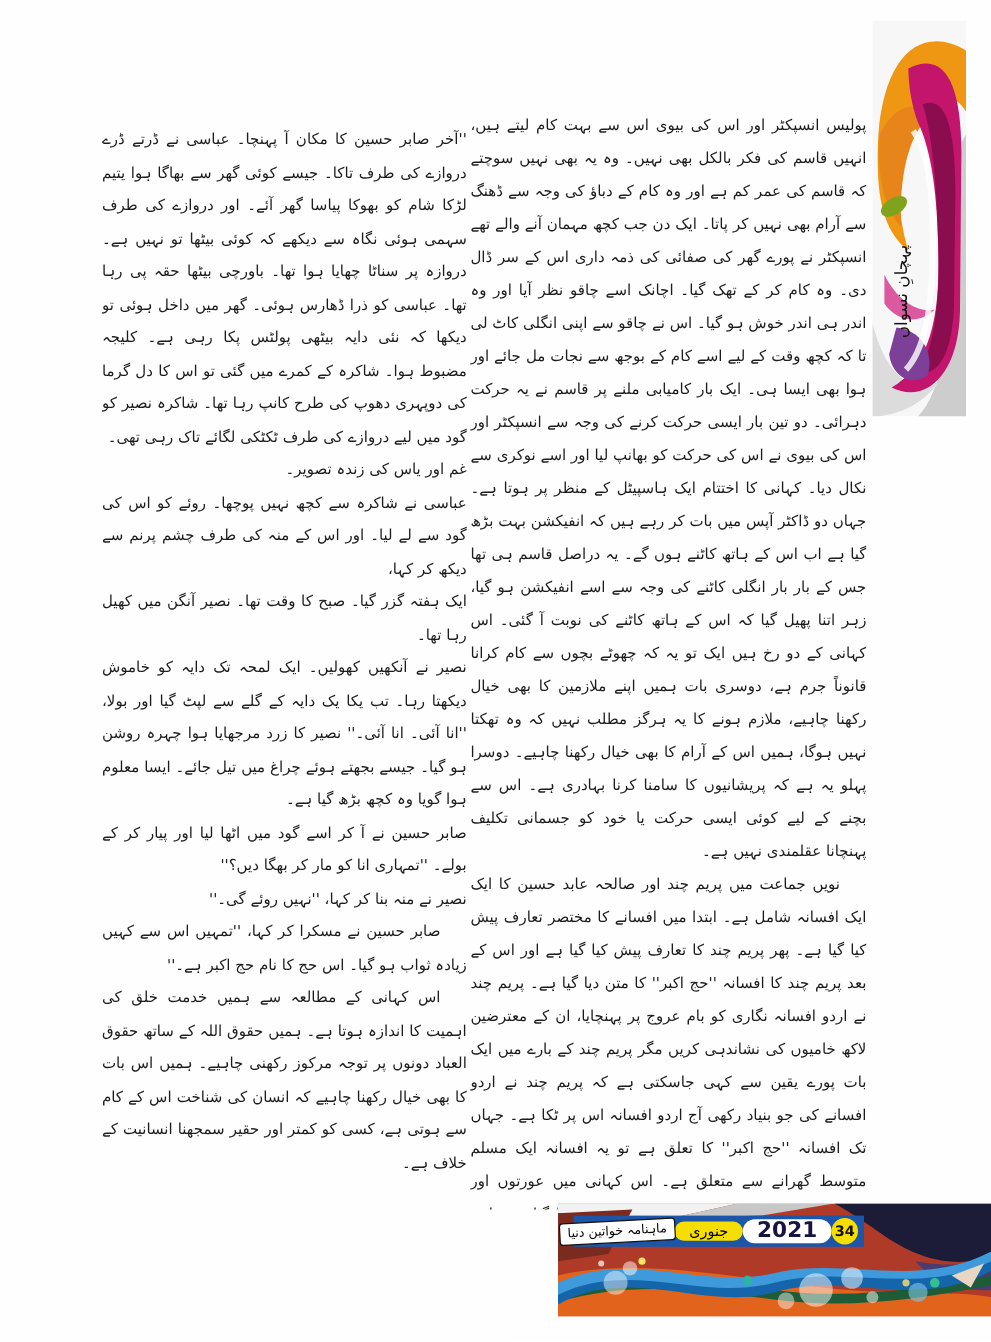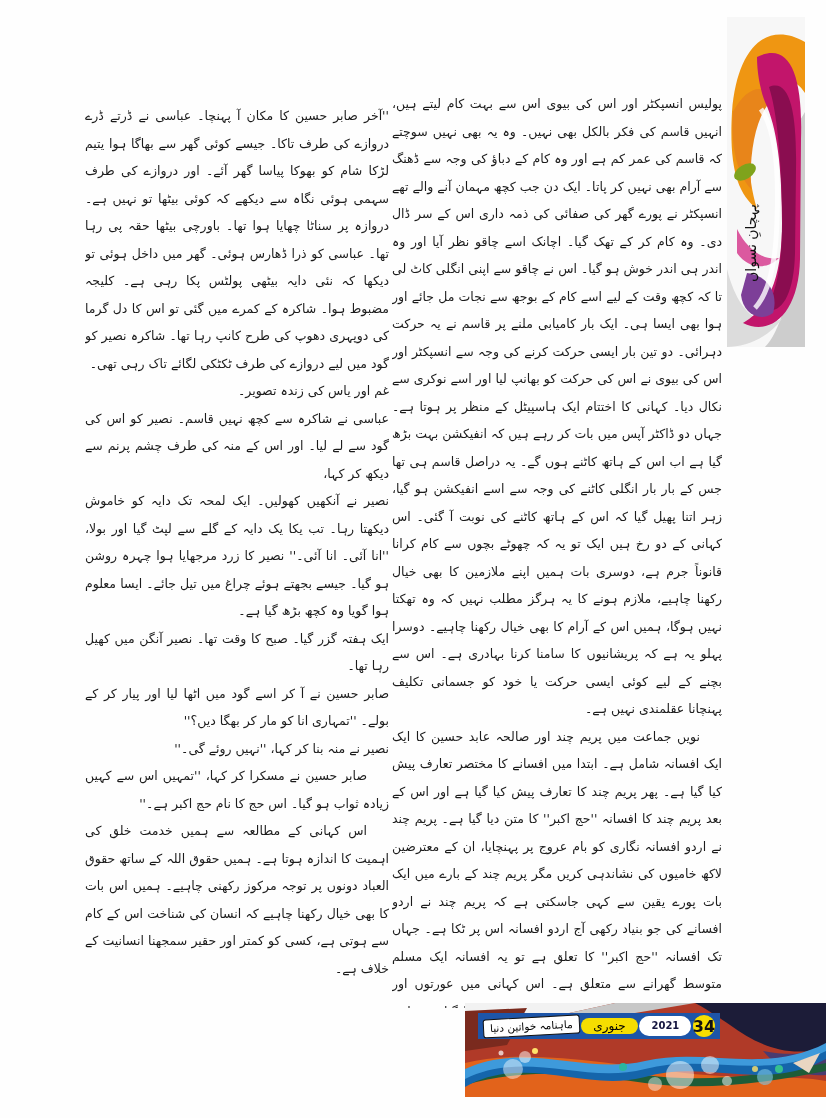--- a/index.html
+++ b/index.html
@@ -49,27 +49,27 @@
   .footer-bar{
     position:absolute;left:13px;top:10px;width:242px;height:26px;
     background:#1d55a8;
     display:flex;flex-direction:row-reverse;
     align-items:center;justify-content:space-between;
     padding:0 5px;box-sizing:border-box;
   }
   .badge-circle{
     width:22px;height:22px;border-radius:50%;
     background:#f6de00;color:#111;
-    font-size:16px;font-weight:bold;
+    font-size:12px;font-weight:bold;
     display:flex;align-items:center;justify-content:center;
     flex:0 0 auto;
   }
   .badge-year{
     background:#ffffff;color:#15153f;
-    font-size:10px;font-weight:bold;
+    font-size:18px;font-weight:bold;
     padding:1px 12px;border-radius:11px;
     flex:0 0 auto;line-height:18px;
   }
   .badge-month{
     background:#f6de00;color:#000;
     font-size:12px;
     padding:0 12px;border-radius:12px;
     flex:0 0 auto;direction:rtl;line-height:16px;
   }
   .badge-magazine{
@@ -106,23 +106,23 @@
   <div class="section-label">پہچانِ نسواں</div>
 
   <div class="col col-right">
     <p>پولیس انسپکٹر اور اس کی بیوی اس سے بہت کام لیتے ہیں، انہیں قاسم کی فکر بالکل بھی نہیں۔ وہ یہ بھی نہیں سوچتے کہ قاسم کی عمر کم ہے اور وہ کام کے دباؤ کی وجہ سے ڈھنگ سے آرام بھی نہیں کر پاتا۔ ایک دن جب کچھ مہمان آنے والے تھے انسپکٹر نے پورے گھر کی صفائی کی ذمہ داری اس کے سر ڈال دی۔ وہ کام کر کے تھک گیا۔ اچانک اسے چاقو نظر آیا اور وہ اندر ہی اندر خوش ہو گیا۔ اس نے چاقو سے اپنی انگلی کاٹ لی تا کہ کچھ وقت کے لیے اسے کام کے بوجھ سے نجات مل جائے اور ہوا بھی ایسا ہی۔ ایک بار کامیابی ملنے پر قاسم نے یہ حرکت دہرائی۔ دو تین بار ایسی حرکت کرنے کی وجہ سے انسپکٹر اور اس کی بیوی نے اس کی حرکت کو بھانپ لیا اور اسے نوکری سے نکال دیا۔ کہانی کا اختتام ایک ہاسپیٹل کے منظر پر ہوتا ہے۔ جہاں دو ڈاکٹر آپس میں بات کر رہے ہیں کہ انفیکشن بہت بڑھ گیا ہے اب اس کے ہاتھ کاٹنے ہوں گے۔ یہ دراصل قاسم ہی تھا جس کے بار بار انگلی کاٹنے کی وجہ سے اسے انفیکشن ہو گیا، زہر اتنا پھیل گیا کہ اس کے ہاتھ کاٹنے کی نوبت آ گئی۔ اس کہانی کے دو رخ ہیں ایک تو یہ کہ چھوٹے بچوں سے کام کرانا قانوناً جرم ہے، دوسری بات ہمیں اپنے ملازمین کا بھی خیال رکھنا چاہیے، ملازم ہونے کا یہ ہرگز مطلب نہیں کہ وہ تھکتا نہیں ہوگا، ہمیں اس کے آرام کا بھی خیال رکھنا چاہیے۔ دوسرا پہلو یہ ہے کہ پریشانیوں کا سامنا کرنا بہادری ہے۔ اس سے بچنے کے لیے کوئی ایسی حرکت یا خود کو جسمانی تکلیف پہنچانا عقلمندی نہیں ہے۔</p>
     <p class="ind">نویں جماعت میں پریم چند اور صالحہ عابد حسین کا ایک ایک افسانہ شامل ہے۔ ابتدا میں افسانے کا مختصر تعارف پیش کیا گیا ہے۔ پھر پریم چند کا تعارف پیش کیا گیا ہے اور اس کے بعد پریم چند کا افسانہ ''حج اکبر'' کا متن دیا گیا ہے۔ پریم چند نے اردو افسانہ نگاری کو بام عروج پر پہنچایا، ان کے معترضین لاکھ خامیوں کی نشاندہی کریں مگر پریم چند کے بارے میں ایک بات پورے یقین سے کہی جاسکتی ہے کہ پریم چند نے اردو افسانے کی جو بنیاد رکھی آج اردو افسانہ اس پر ٹکا ہے۔ جہاں تک افسانہ ''حج اکبر'' کا تعلق ہے تو یہ افسانہ ایک مسلم متوسط گھرانے سے متعلق ہے۔ اس کہانی میں عورتوں اور بچوں کی نفسیات کو نہایت سلیقے سے پیش کیا گیا ہے۔ اس کہانی میں یہ بتانے کی کوشش کی گئی ہے کہ انسان ثواب کی نیت سے جو عمل کرتا ہے اس کی اپنی اہمیت ضرور ہے مگر کئی بار حالات ایسے بن جاتے ہیں جب انسان مذہبی فرائض کی جگہ حقوق العباد پر توجہ دیتا ہے۔ بعض لوگوں کا خیال ہے کہ حقوق العباد بھی عبادت کا درجہ رکھتے ہیں۔ اس کہانی کا آخری حصہ دیکھیے:</p>
   </div>
 
   <div class="col col-left">
     <p>''آخر صابر حسین کا مکان آ پہنچا۔ عباسی نے ڈرتے ڈرے دروازے کی طرف تاکا۔ جیسے کوئی گھر سے بھاگا ہوا یتیم لڑکا شام کو بھوکا پیاسا گھر آئے۔ اور دروازے کی طرف سہمی ہوئی نگاہ سے دیکھے کہ کوئی بیٹھا تو نہیں ہے۔ دروازہ پر سناٹا چھایا ہوا تھا۔ باورچی بیٹھا حقہ پی رہا تھا۔ عباسی کو ذرا ڈھارس ہوئی۔ گھر میں داخل ہوئی تو دیکھا کہ نئی دایہ بیٹھی پولٹس پکا رہی ہے۔ کلیجہ مضبوط ہوا۔ شاکرہ کے کمرے میں گئی تو اس کا دل گرما کی دوپہری دھوپ کی طرح کانپ رہا تھا۔ شاکرہ نصیر کو گود میں لیے دروازے کی طرف ٹکٹکی لگائے تاک رہی تھی۔</p>
     <p>غم اور یاس کی زندہ تصویر۔</p>
-    <p>عباسی نے شاکرہ سے کچھ نہیں قاسم۔ نصیر کو اس کی گود سے لے لیا۔ اور اس کے منہ کی طرف چشم پرنم سے دیکھ کر کہا،</p>
+    <p>عباسی نے شاکرہ سے کچھ نہیں پوچھا۔ روئے کو اس کی گود سے لے لیا۔ اور اس کے منہ کی طرف چشم پرنم سے دیکھ کر کہا،</p>
+    <p>ایک ہفتہ گزر گیا۔ صبح کا وقت تھا۔ نصیر آنگن میں کھیل رہا تھا۔</p>
     <p>نصیر نے آنکھیں کھولیں۔ ایک لمحہ تک دایہ کو خاموش دیکھتا رہا۔ تب یکا یک دایہ کے گلے سے لپٹ گیا اور بولا، ''انا آئی۔ انا آئی۔'' نصیر کا زرد مرجھایا ہوا چہرہ روشن ہو گیا۔ جیسے بجھتے ہوئے چراغ میں تیل جائے۔ ایسا معلوم ہوا گویا وہ کچھ بڑھ گیا ہے۔</p>
-    <p>ایک ہفتہ گزر گیا۔ صبح کا وقت تھا۔ نصیر آنگن میں کھیل رہا تھا۔</p>
     <p>صابر حسین نے آ کر اسے گود میں اٹھا لیا اور پیار کر کے بولے۔ ''تمہاری انا کو مار کر بھگا دیں؟''</p>
     <p>نصیر نے منہ بنا کر کہا، ''نہیں روئے گی۔''</p>
     <p class="ind">صابر حسین نے مسکرا کر کہا، ''تمہیں اس سے کہیں زیادہ ثواب ہو گیا۔ اس حج کا نام حج اکبر ہے۔''</p>
     <p class="ind">اس کہانی کے مطالعہ سے ہمیں خدمت خلق کی اہمیت کا اندازہ ہوتا ہے۔ ہمیں حقوق اللہ کے ساتھ حقوق العباد دونوں پر توجہ مرکوز رکھنی چاہیے۔ ہمیں اس بات کا بھی خیال رکھنا چاہیے کہ انسان کی شناخت اس کے کام سے ہوتی ہے، کسی کو کمتر اور حقیر سمجھنا انسانیت کے خلاف ہے۔</p>
 
   </div>
 
   <div class="footer-art">
     <svg viewBox="0 0 361 94" xmlns="http://www.w3.org/2000/svg">
       <rect width="361" height="94" fill="#b03a28"></rect>

